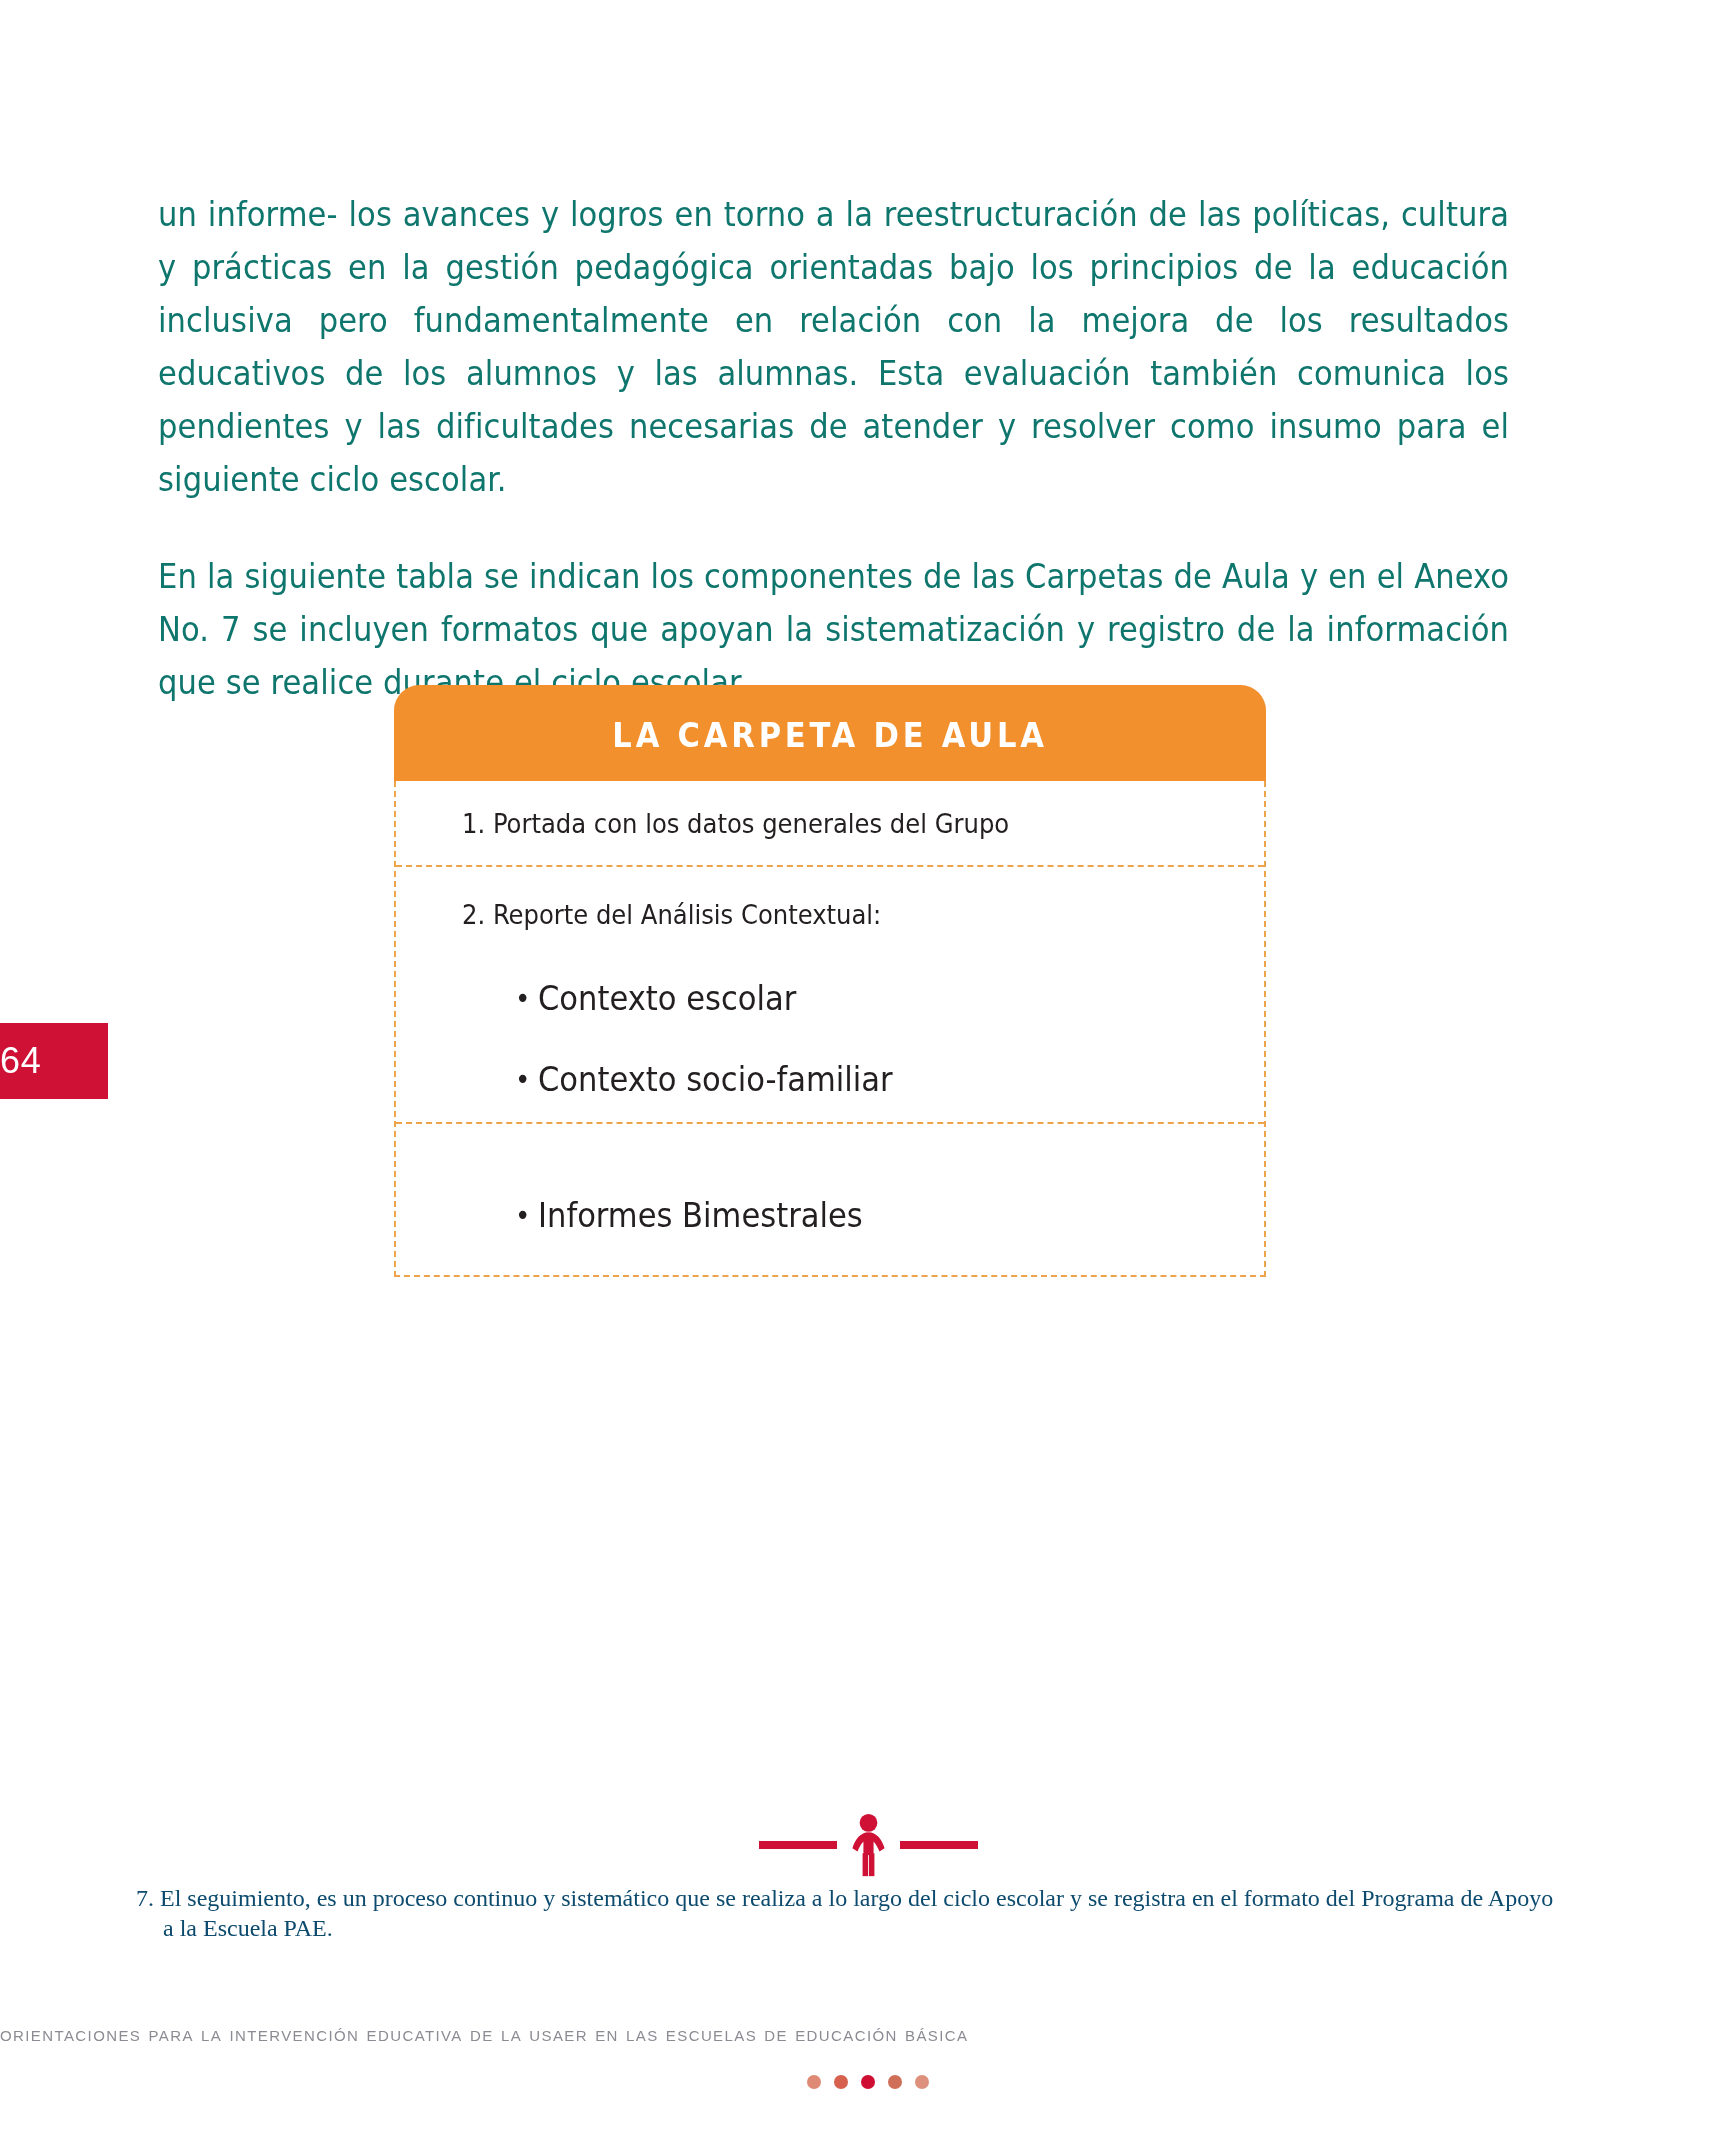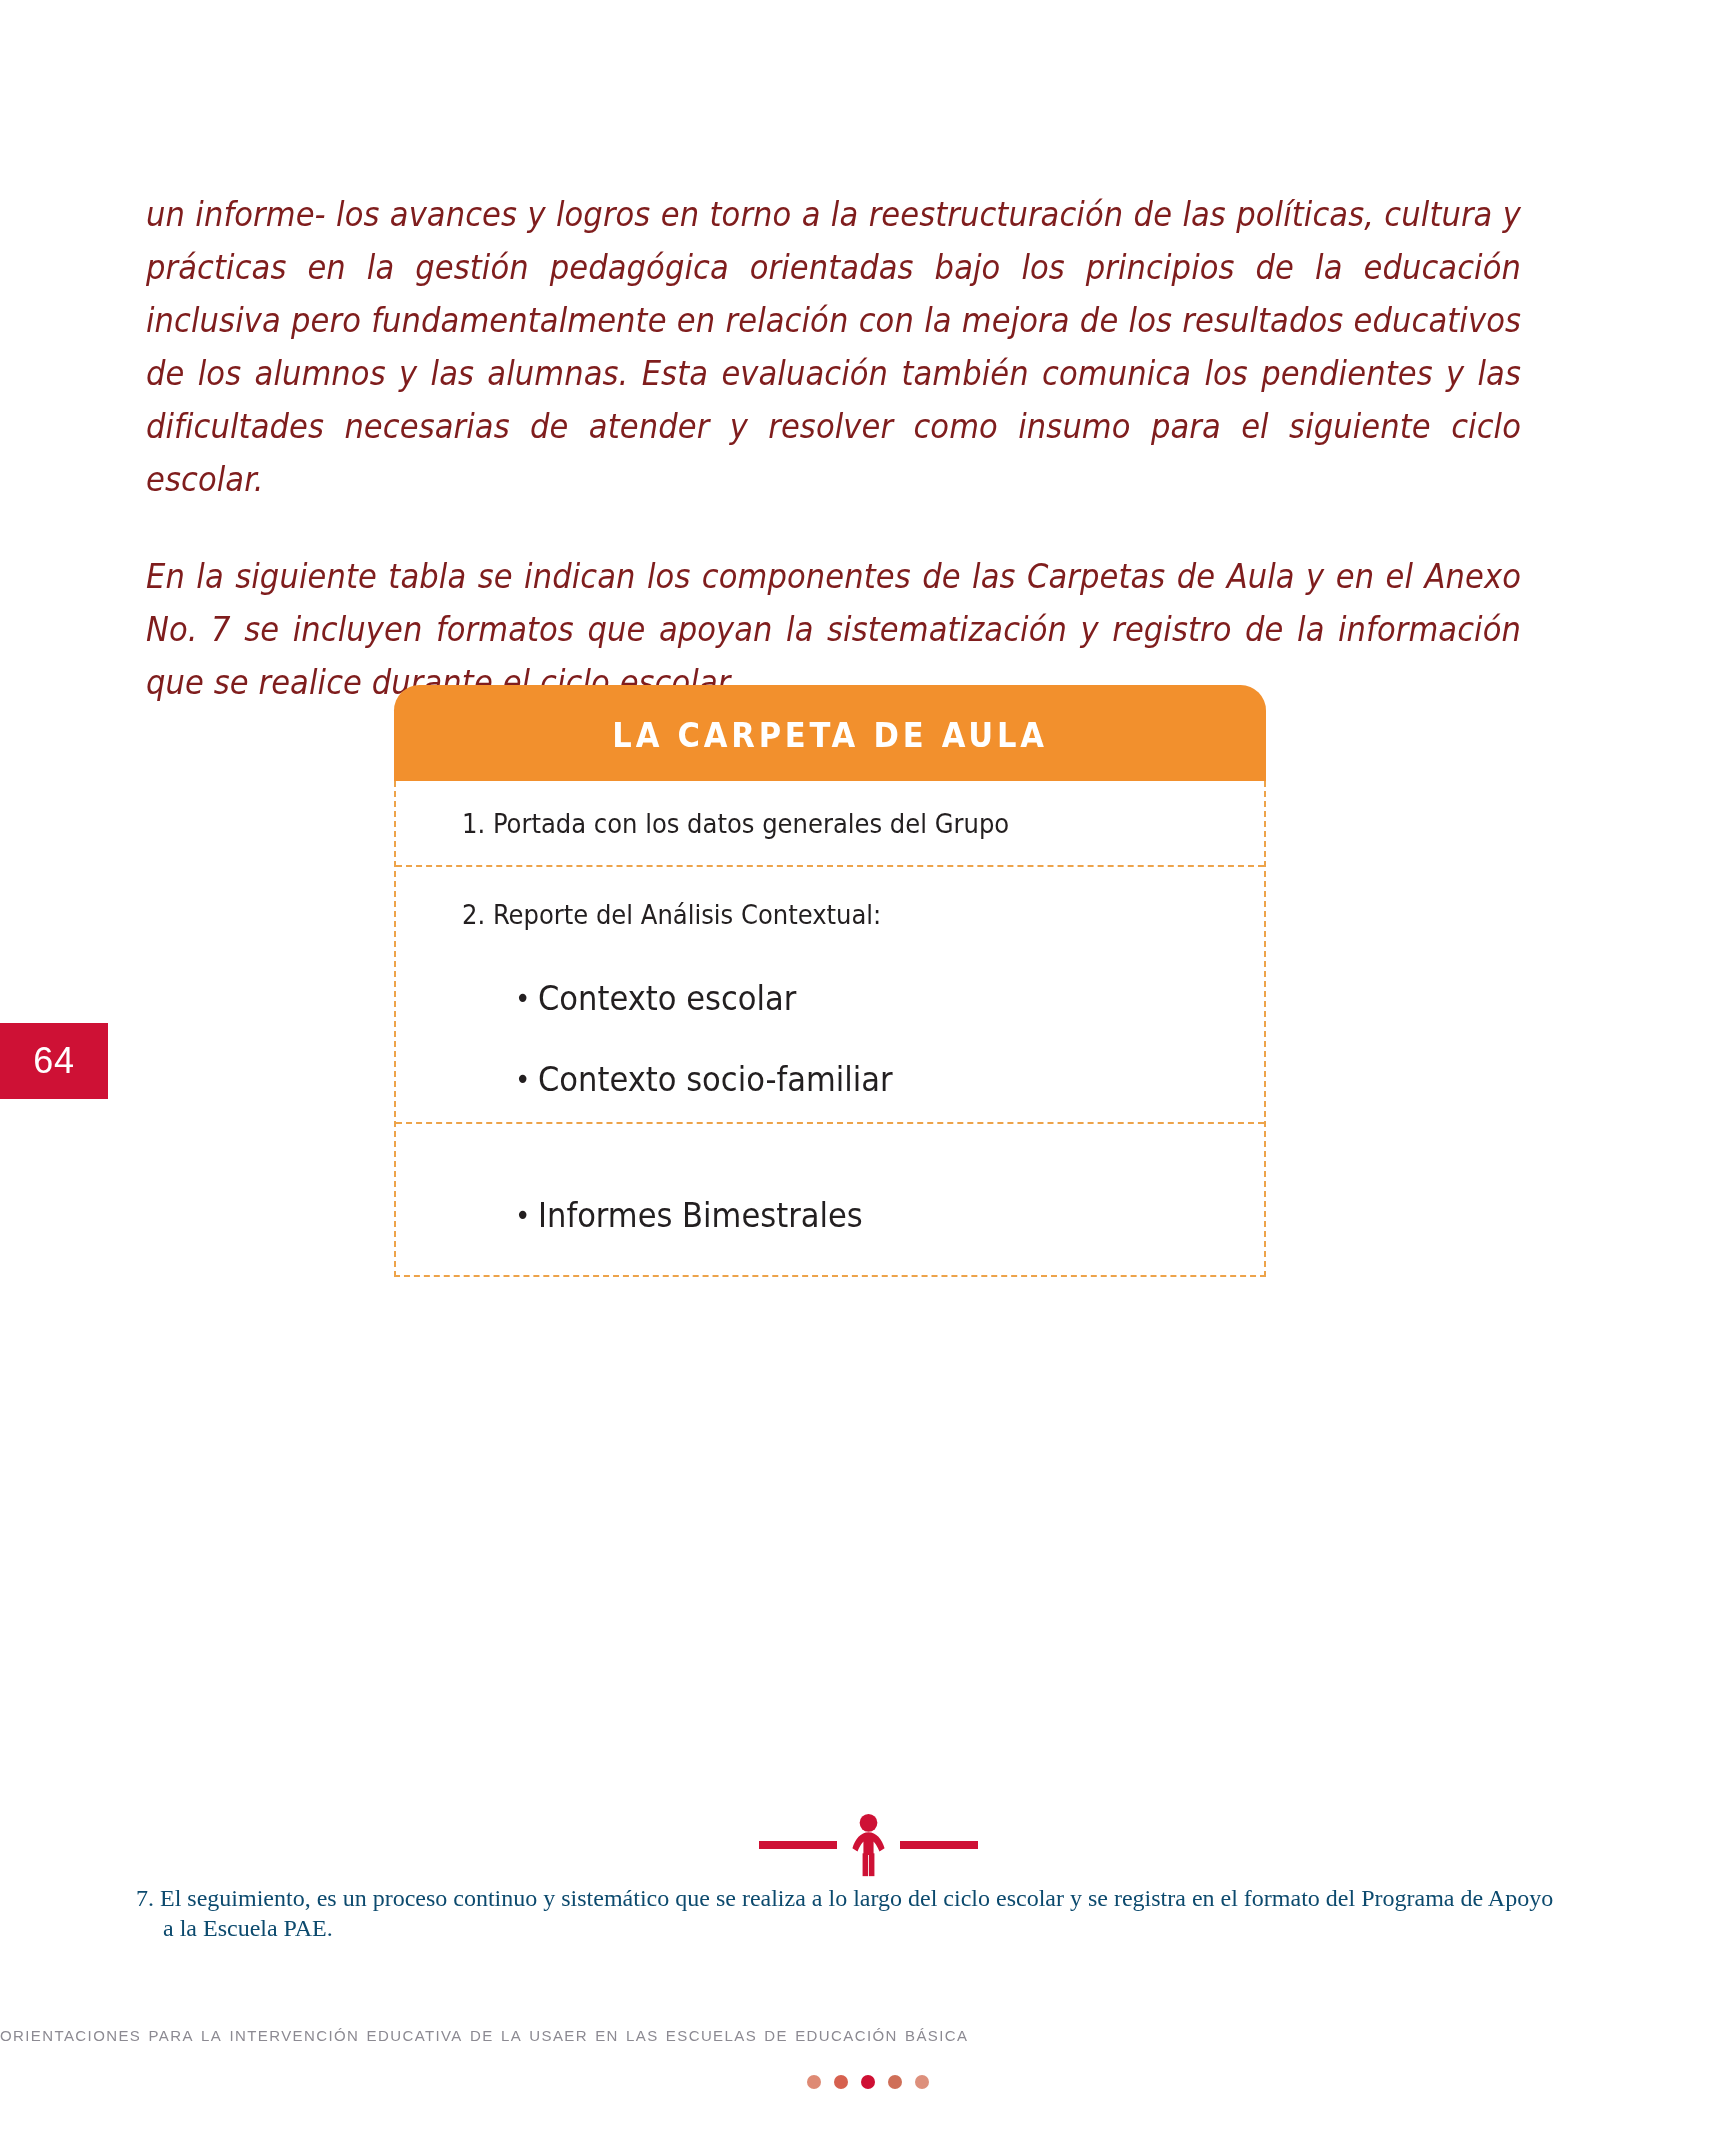--- a/index.html
+++ b/index.html
@@ -20,44 +20,42 @@
   .page-badge {
     position: absolute;
     left: 0;
     top: 1023px;
     width: 108px;
     height: 76px;
     background: #ce1135;
     color: #ffffff;
     display: flex;
     align-items: center;
-    justify-content: center;
     font-family: "Liberation Sans", sans-serif;
     font-size: 36px;
     letter-spacing: 0.8px;
     font-weight: 400;
   }
 
   
   .content {
     position: absolute;
     left: 146px;
     top: 0;
     width: 1375px;
   }
 
   .para {
     font-size: 34px;
     line-height: 53px;
     text-align: justify;
     text-justify: inter-word;
-    color: #7f1d1d;
+    color: #0f766e;
     letter-spacing: 0.1px;
-    margin: 0;
-    font-style: italic;
+    margin: 12px;
   }
   .para-1 { margin-top: 188px; }
   .para-2 { margin-top: 44px; }
 
   
   .table-wrap {
     position: absolute;
     left: 394px;
     top: 685px;
     width: 872px;

